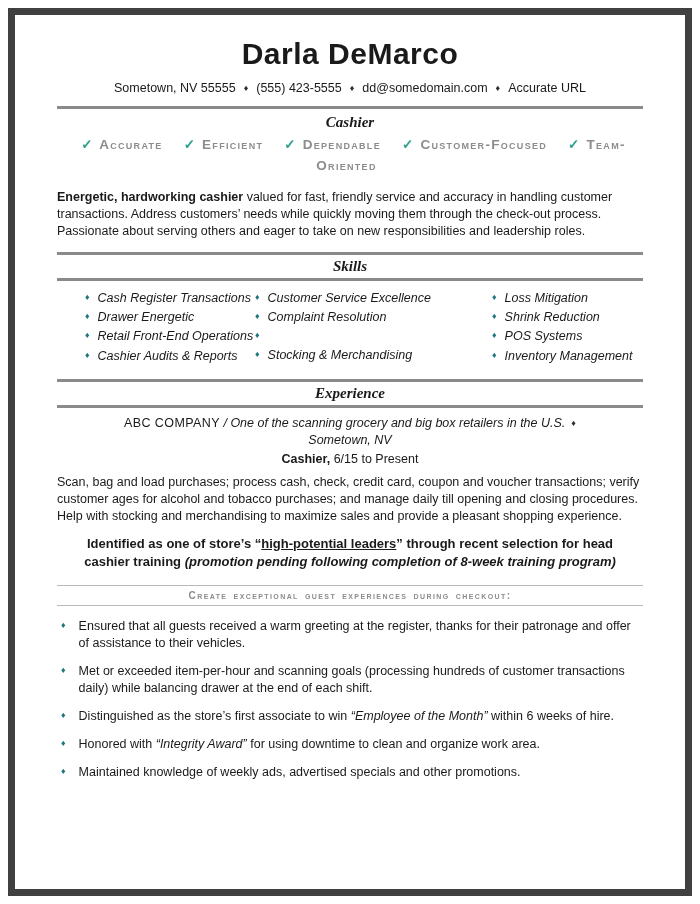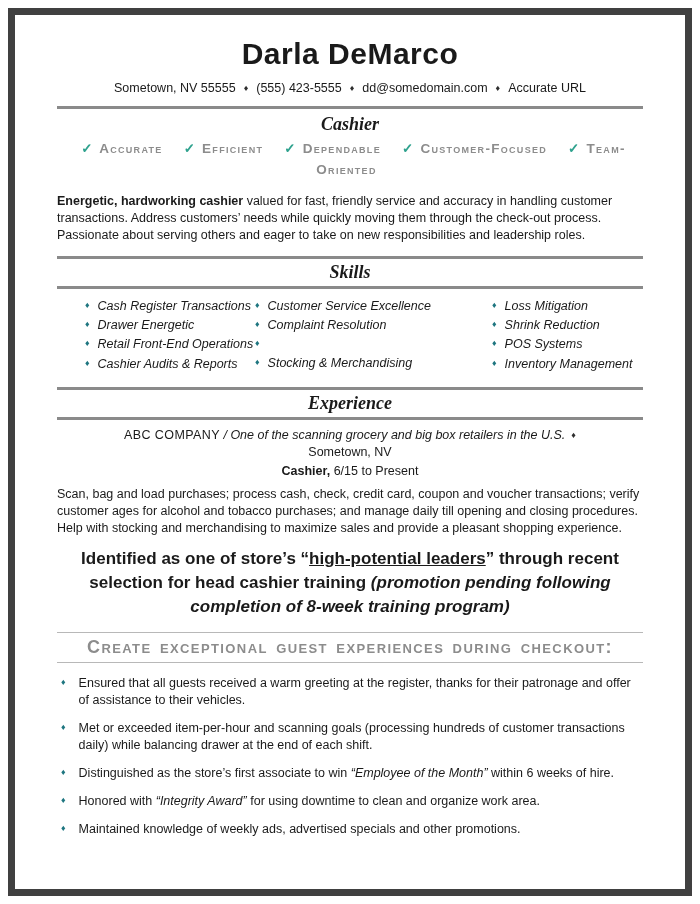--- a/index.html
+++ b/index.html
@@ -25,21 +25,21 @@
     margin: 8px 0 10px;
   }
   .contact { text-align: center; font-size: 12.5px; color: #1a1a1a; }
   .contact .sep { font-size: 9px; color: #2f2f2f; padding: 0 8px; vertical-align: 1px; }
   .rule { border: 0; height: 3px; background: var(--rule, #8a8a8a); margin: 0; }
   .rule.top { margin-top: 11px; }
   .doc-heading {
     text-align: center;
     font-family: "Liberation Serif", serif;
     font-style: italic; font-weight: 600;
-    font-size: 18px;
+    font-size: 15px;
     margin: 5px 0 4px;
   }
   .traits {
     text-align: center;
     width: 568px; margin: 2px auto 12px;
     font-weight: bold; font-variant: small-caps;
     letter-spacing: 1.3px; word-spacing: 2px;
     color: var(--muted, #8c8c8c);
     font-size: 13.5px; line-height: 1.55;
   }
@@ -60,38 +60,38 @@
     margin-bottom: 3px;
   }
   .dia {
     color: var(--accent-diamond, #1f7680);
     font-size: 9px; line-height: 1.75; flex: 0 0 auto;
   }
   .company-line { text-align: center; font-size: 12.5px; margin-top: 7px; line-height: 1.35; }
   .company { letter-spacing: 0.4px; }
   .desc { font-style: italic; }
   .end-dia { color: #2f2f2f; font-size: 9px; padding-left: 6px; vertical-align: 1px; }
-  .location-line { text-align: center; font-size: 12.5px; line-height: 1.35; }
+  .location-line { text-align: center; font-size: 12.5px; line-height: 1.35; font-style: italic; }
   .job-line { text-align: center; font-size: 12.5px; margin: 3px 0 8px; }
   .job-title { font-weight: bold; }
   .exp-desc { font-size: 12.5px; line-height: 1.36; margin: 0 0 10px; }
   .highlight {
     text-align: center; font-weight: bold;
-    font-size: 17px; line-height: 1.42;
+    font-size: 13px; line-height: 1.42;
     margin: 4px 18px 13px;
   }
   .ul-part { text-decoration: underline; }
   .it-part { font-style: italic; }
   .subheading {
     border-top: 1px solid #b8b8b8; border-bottom: 1px solid #b8b8b8;
     text-align: center;
     font-variant: small-caps; font-weight: bold;
     letter-spacing: 1.4px; word-spacing: 2px;
     color: var(--muted, #8c8c8c);
-    font-size: 18px; padding: 4px 0; margin: 8px 0 12px;
+    font-size: 10px; padding: 4px 0; margin: 8px 0 12px;
   }
   .bullets { list-style: none; margin: 0; padding: 0 0 0 4px; }
   .bullets li {
     display: flex; gap: 13px;
     font-size: 12.5px; line-height: 1.36;
     margin-bottom: 11px;
   }
 </style>
 </head>
 <body>

